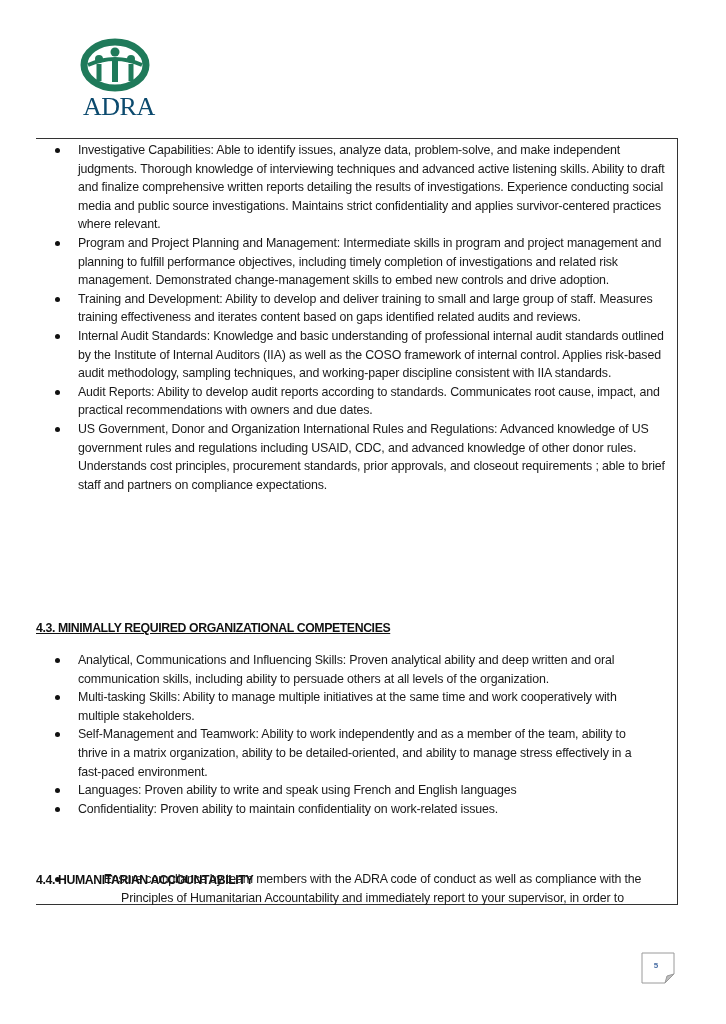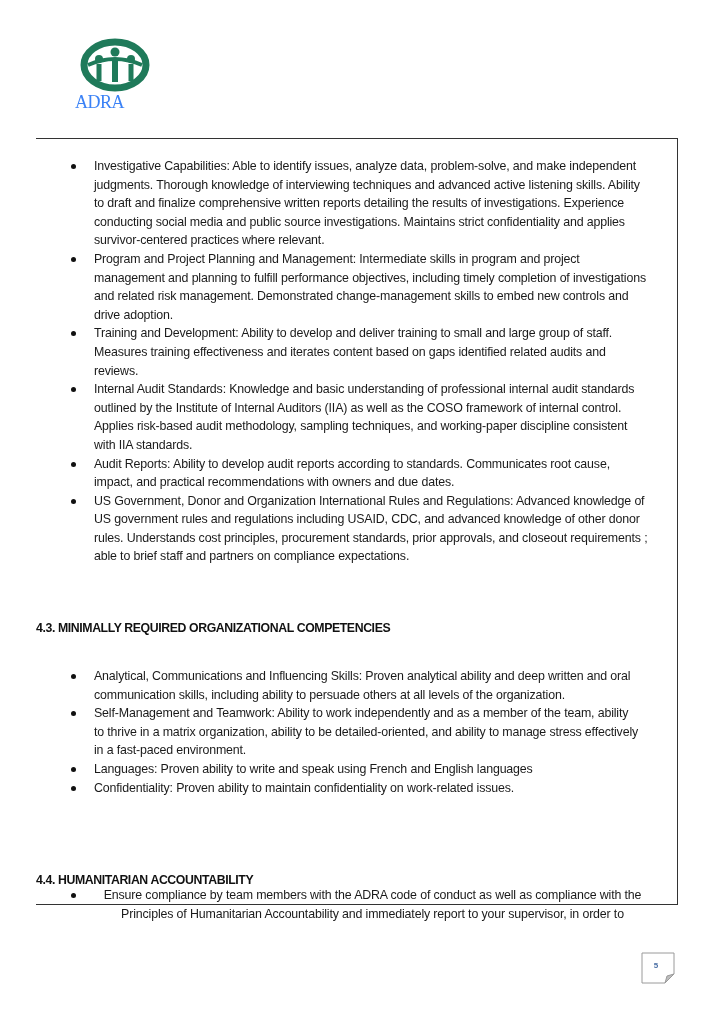--- a/index.html
+++ b/index.html
@@ -18,41 +18,41 @@
   .logo {
     position: absolute;
     left: 80px;
     top: 38px;
     width: 100px;
     height: 90px;
   }
   .logo svg { display: block; }
   .logo-text {
     position: absolute;
-    left: 75px;
+    left: 83px;
     top: 92px;
     font-family: "Liberation Serif", "DejaVu Serif", serif;
-    font-size: 18px;
-    color: #3b82f6;
+    font-size: 26px;
+    color: #0c4a6e;
     letter-spacing: -0.5px;
   }
   .content-box {
     position: absolute;
     left: 36px;
     top: 138px;
     width: 642px;
     height: 767px;
     border-top: 1px solid #333;
     border-right: 1px solid #333;
     border-bottom: 1px solid #333;
     box-sizing: border-box;
   }
   ul.bullets {
     list-style: none;
-    margin: 16px;
+    margin: 0;
     padding: 0;
   }
   ul.bullets li {
     position: relative;
     padding-left: 42px;
     padding-right: 10px;
     font-size: 12.4px;
     line-height: 18.6px;
     letter-spacing: -0.15px;
   }
@@ -67,21 +67,21 @@
   }
   .list-a { position: absolute; top: 2px; left: 0; right: 0; }
   .heading {
     position: absolute;
     left: 0px;
     font-size: 12.3px;
     font-weight: bold;
     letter-spacing: -0.4px;
     color: #111;
   }
-  .h43 { top: 482px; }
+  .h43 { top: 482px; text-decoration: underline; }
   .list-b { position: absolute; top: 512px; left: 0; right: 12px; }
   .h44 { top: 714px; margin-top: 20px; }
   .list-c { position: absolute; top: 731px; left: 0; right: 0; text-align: center; }
   .page-num {
     position: absolute;
     left: 641px;
     top: 952px;
     width: 36px;
     height: 32px;
   }
@@ -125,20 +125,21 @@
     <li><span class="bullet-dot"></span><span>Training and Development: Ability to develop and deliver training to small and large group of staff. Measures training effectiveness and iterates content based on gaps identified related audits and reviews.</span></li>
     <li><span class="bullet-dot"></span><span>Internal Audit Standards: Knowledge and basic understanding of professional internal audit standards outlined by the Institute of Internal Auditors (IIA) as well as the COSO framework of internal control. Applies risk-based audit methodology, sampling techniques, and working-paper discipline consistent with IIA standards.</span></li>
     <li><span class="bullet-dot"></span><span>Audit Reports: Ability to develop audit reports according to standards. Communicates root cause, impact, and practical recommendations with owners and due dates.</span></li>
     <li><span class="bullet-dot"></span><span>US Government, Donor and Organization International Rules and Regulations: Advanced knowledge of US government rules and regulations including USAID, CDC, and advanced knowledge of other donor rules. Understands cost principles, procurement standards, prior approvals, and closeout requirements ; able to brief staff and partners on compliance expectations.</span></li>
   </ul>
 
   <div class="heading h43">4.3. MINIMALLY REQUIRED ORGANIZATIONAL COMPETENCIES</div>
 
   <ul class="bullets list-b">
     <li><span class="bullet-dot"></span><span>Analytical, Communications and Influencing Skills: Proven analytical ability and deep written and oral communication skills, including ability to persuade others at all levels of the organization.</span></li>
+    <li><span class="bullet-dot"></span><span>Multi-tasking Skills: Ability to manage multiple initiatives at the same time and work cooperatively with multiple stakeholders.</span></li>
     <li><span class="bullet-dot"></span><span>Self-Management and Teamwork: Ability to work independently and as a member of the team, ability to thrive in a matrix organization, ability to be detailed-oriented, and ability to manage stress effectively in a fast-paced environment.</span></li>
     <li><span class="bullet-dot"></span><span>Languages: Proven ability to write and speak using French and English languages</span></li>
     <li><span class="bullet-dot"></span><span>Confidentiality: Proven ability to maintain confidentiality on work-related issues.</span></li>
   </ul>
 
   <div class="heading h44">4.4. HUMANITARIAN ACCOUNTABILITY</div>
 
   <ul class="bullets list-c">
     <li><span class="bullet-dot"></span><span>Ensure compliance by team members with the ADRA code of conduct as well as compliance with the Principles of Humanitarian Accountability and immediately report to your supervisor, in order to</span></li>
   </ul>

